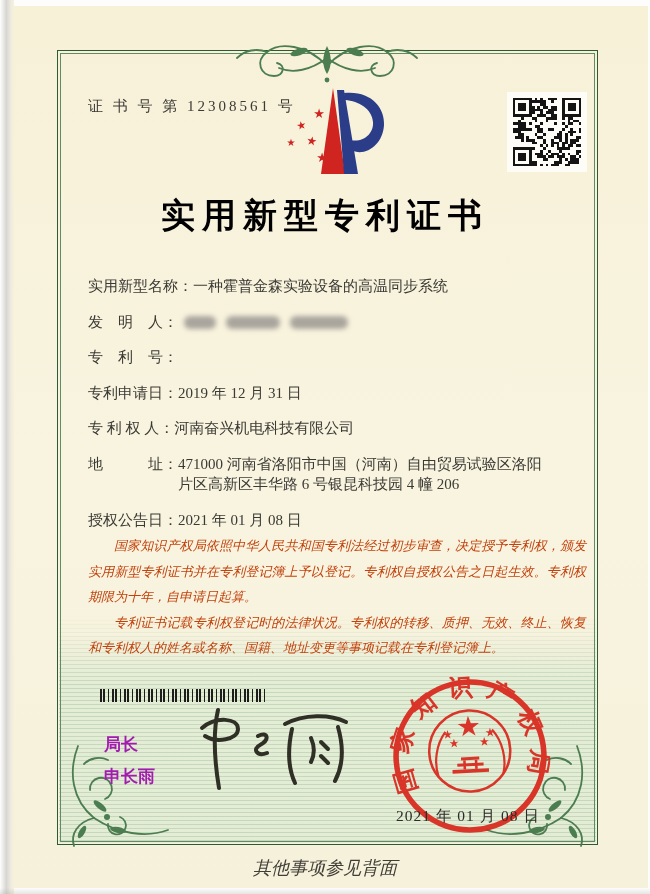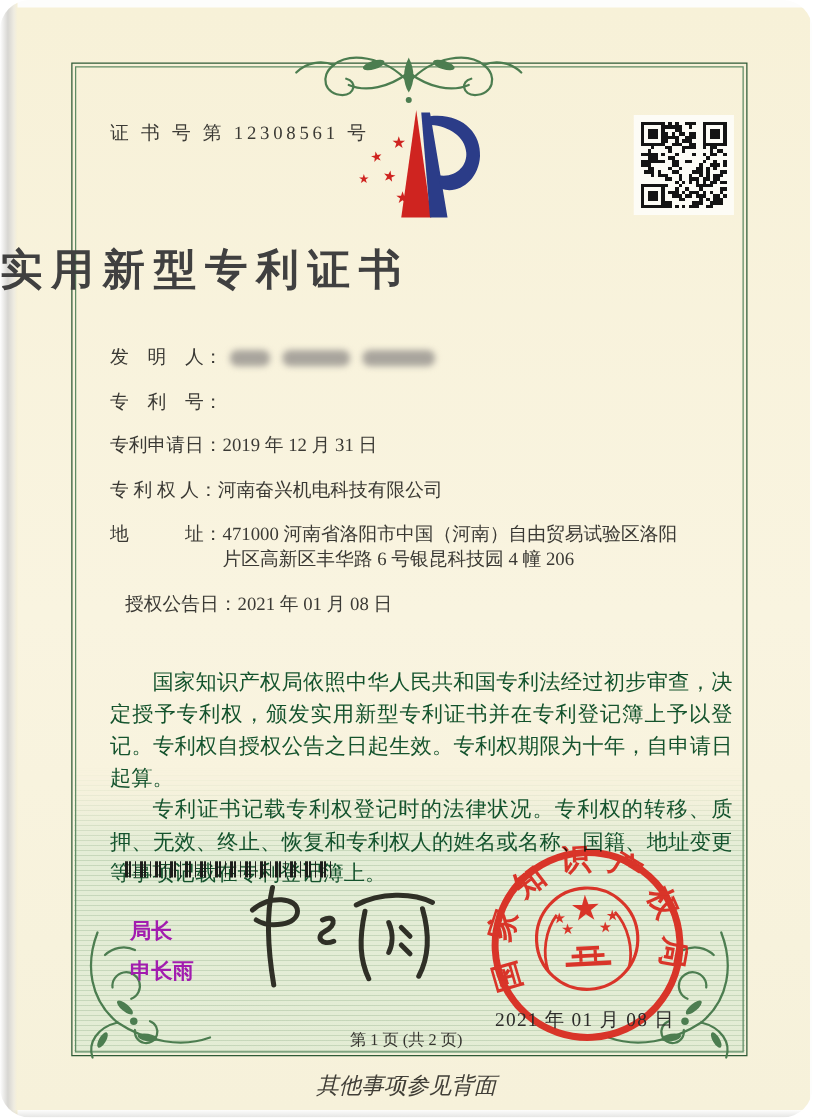--- a/index.html
+++ b/index.html
@@ -1,18 +1,18 @@
 <!DOCTYPE html>
 <html><head>
 <meta charset="utf-8">
 <style>
   html,body{margin:0;padding:0;background:#ffffff;}
   *{box-sizing:border-box;}
   .page{position:relative;width:650px;height:894px;background:#fdfdfc;overflow:hidden;
-        font-family:"Liberation Serif","DejaVu Serif",serif;color:#33322e;border-radius:24px;}
+        font-family:"Liberation Serif","DejaVu Serif",serif;color:#33322e;}
   .paper{position:absolute;left:11px;top:6px;width:637px;height:882px;
          background:linear-gradient(180deg,#f7f1d8 0%,#f9f4e0 55%,#f6f1da 100%);}
   .scan-edge-left{position:absolute;left:0;top:0;width:14px;height:100%;
          background:linear-gradient(90deg,#fefefe 0%,#d7d6d2 45%,#efece1 80%,#f7f1d8 100%);}
   .scan-edge-bottom{position:absolute;left:0;bottom:0;width:100%;height:6px;
          background:linear-gradient(180deg,rgba(0,0,0,0) 0%,rgba(120,120,115,.18) 100%);}
 
   
   .green-zone{position:absolute;left:59px;top:612px;width:537px;height:231px;z-index:0;
       background:
@@ -31,36 +31,36 @@
   .orn-bl{left:60px;top:738px;}
   .orn-br{left:480px;top:738px;transform:scaleX(-1);}
 
   .content{position:absolute;inset:0;z-index:4;}
 
   .cert-no{position:absolute;left:88px;top:97px;font-size:15px;letter-spacing:3px;color:#3b3a35;}
 
   .logo{position:absolute;left:270px;top:84px;}
   .qr{position:absolute;left:507px;top:92px;width:80px;height:80px;background:#fdfcf6;}
 
-  .title{position:absolute;left:0;right:0;top:193px;text-align:left;
-         font-size:34px;font-weight:bold;letter-spacing:7px;color:#404040;}
+  .title{position:absolute;left:0;right:0;top:193px;text-align:center;
+         font-size:34px;font-weight:bold;letter-spacing:7px;color:#000000;}
 
   .fields{position:absolute;left:88px;top:276px;width:486px;font-size:15px;color:#3a3934;}
   .f-row{display:flex;align-items:flex-start;line-height:20px;margin-bottom:15.5px;}
   .f-label{white-space:pre;flex:none;}
   .f-value{white-space:pre-wrap;}
   .f-value.addr{width:372px;}
   .redacted{display:inline-flex;gap:10px;margin-top:4px;margin-left:6px;}
   .pill{height:13px;background:#a9a59d;border-radius:6px;filter:blur(2.5px);}
   .pill.p1{width:32px;}.pill.p2{width:54px;}.pill.p3{width:58px;}
-  .grant-row{display:flex;line-height:20px;margin-top:16px;margin-left:12px;}
+  .grant-row{display:flex;line-height:20px;margin-top:16px;}
   .grant-right{margin-left:32px;}
 
-  .paras{position:absolute;left:88px;top:533px;width:498px;font-size:17px;line-height:25.5px;
-         color:#14532d;text-align:justify;}
+  .paras{position:absolute;left:88px;top:533px;width:498px;font-size:13px;line-height:25.5px;
+         font-style:italic;color:#c2410c;text-align:justify;}
   .paras p{margin:0;text-indent:2em;}
 
   .barcode{position:absolute;left:100px;top:689px;width:168px;height:13px;
       background:repeating-linear-gradient(90deg,#1d1d1b 0 2px,transparent 2px 3px,#1d1d1b 3px 5px,
                  transparent 5px 8px,#1d1d1b 8px 9px,transparent 9px 12px);}
 
   .director{position:absolute;left:104px;top:729px;font-family:"Liberation Sans","DejaVu Sans",sans-serif;
             font-size:17px;font-weight:bold;color:#a21caf;line-height:32px;}
 
   .signature{position:absolute;left:188px;top:698px;}
@@ -380,20 +380,24 @@
             <rect x="21" y="26" width="1" height="1"></rect>
             <rect x="22" y="26" width="1" height="1"></rect>
           </g>
       </g>
     </svg>
 
     <div class="title">实用新型专利证书</div>
 
     <div class="fields">
       <div class="f-row">
+        <span class="f-label">实用新型名称：</span>
+        <span class="f-value">一种霍普金森实验设备的高温同步系统</span>
+      </div>
+      <div class="f-row">
         <span class="f-label">发　明　人：</span>
         <span class="redacted">
           <span class="pill p1"></span>
           <span class="pill p2"></span>
           <span class="pill p3"></span>
         </span>
       </div>
       <div class="f-row">
         <span class="f-label">专　利　号：</span>
       </div>
@@ -461,16 +465,15 @@
           <rect x="61" y="92" width="36" height="3.5"></rect>
           <rect x="72" y="83" width="2.5" height="9"></rect>
           <rect x="83.5" y="83" width="2.5" height="9"></rect>
           <path d="M47,98 C43,84 46,66 56,54" fill="none" stroke="#d9261c" stroke-width="2.2"></path>
           <path d="M111,98 C115,84 112,66 102,54" fill="none" stroke="#d9261c" stroke-width="2.2"></path>
         </g>
       </svg>
     </div>
     <div class="seal-date">2021 年 01 月 08 日</div>
 
-    <div class="page-num">第 1 页 (共 2 页)</div>
     <div class="back-note">其他事项参见背面</div>
   </div>
 </div>
 
 </body></html>

